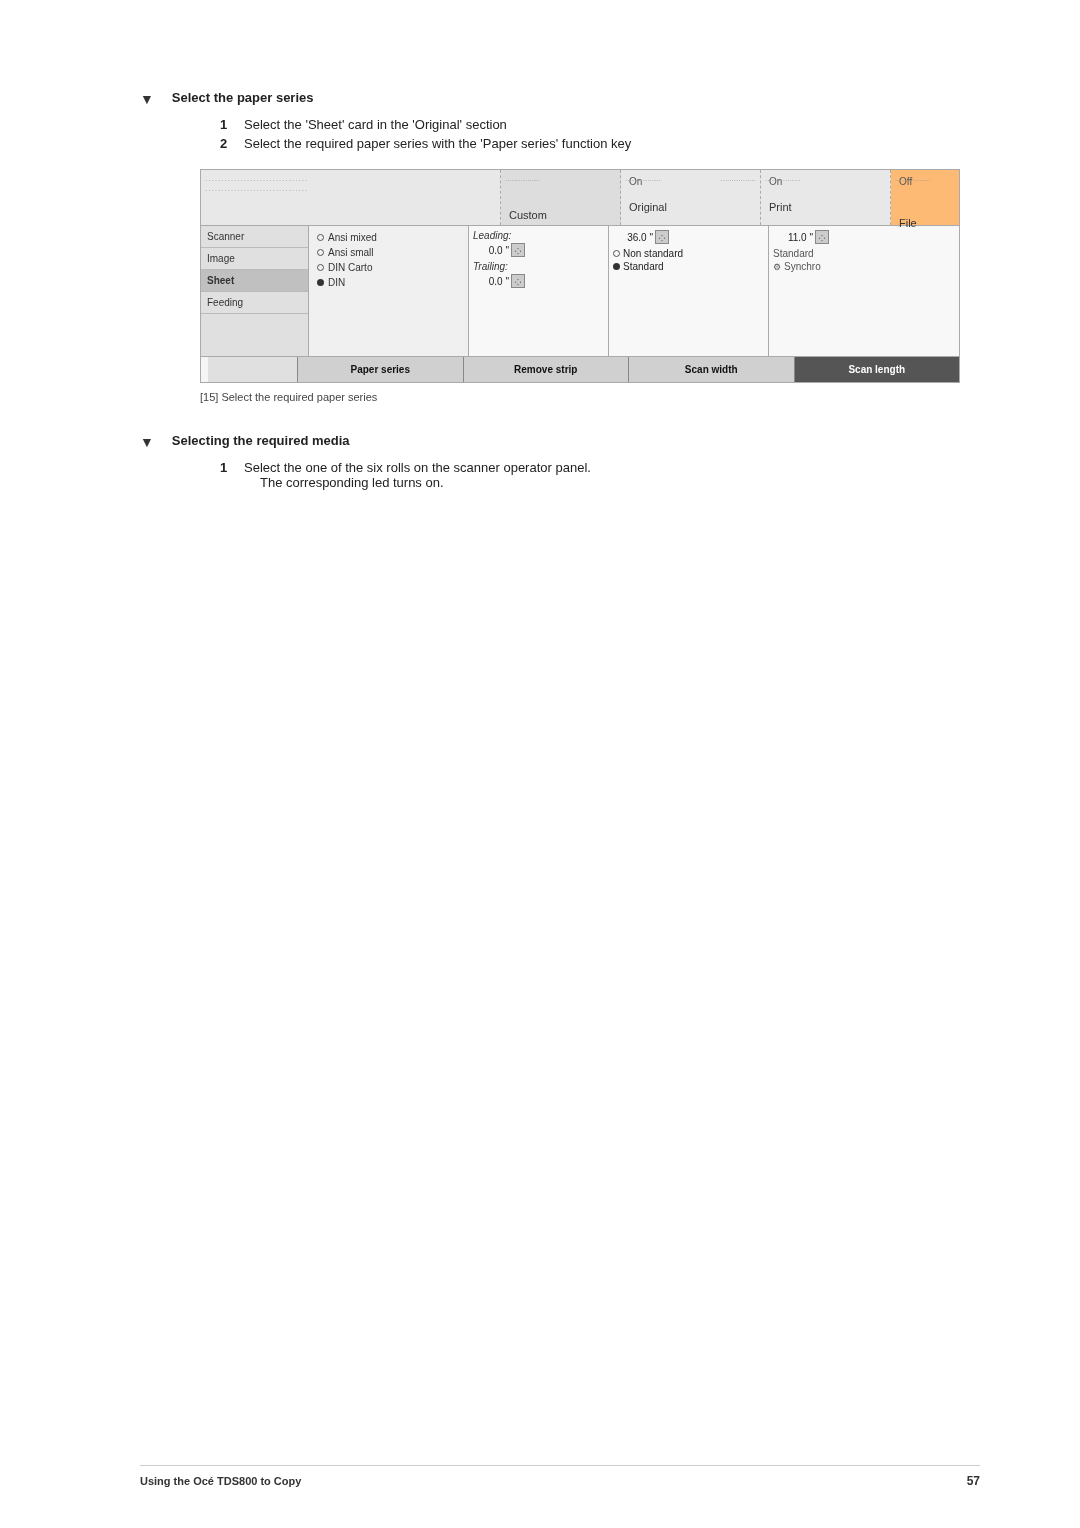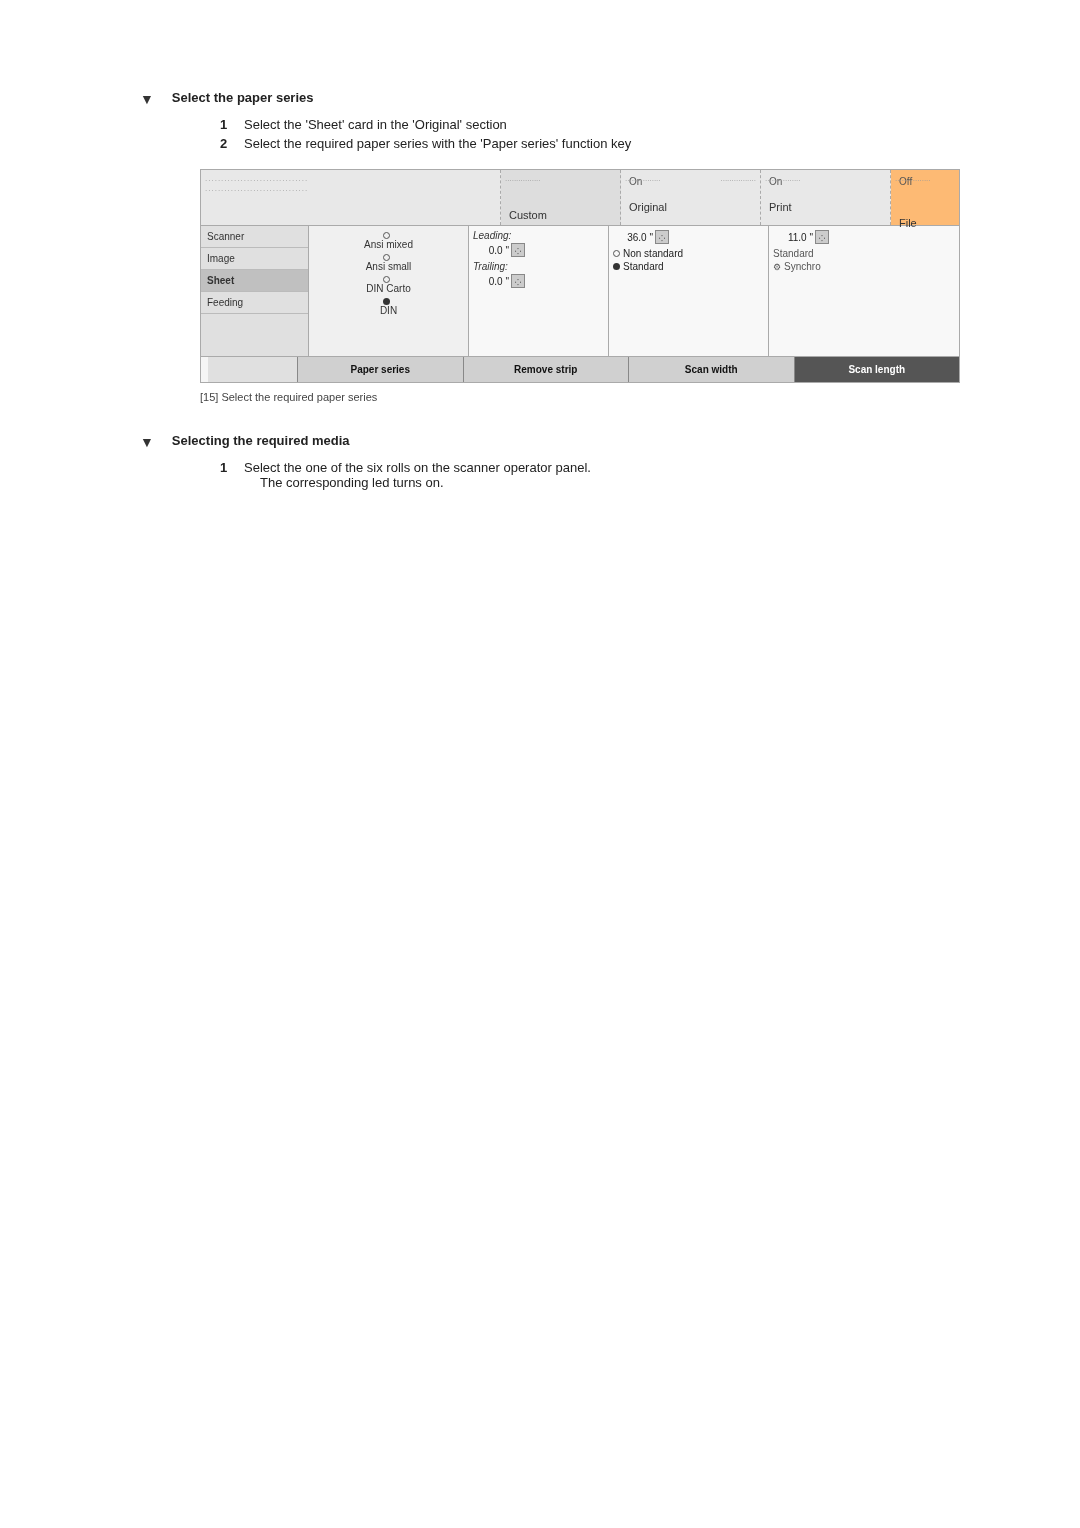--- a/index.html
+++ b/index.html
@@ -253,21 +253,20 @@
       border-right: 1px solid #aaa;
       padding: 4px;
       background: #f0f0f0;
     }
     .paper-item {
       font-size: 10px;
       padding: 2px 4px;
       color: #333;
       display: flex;
       align-items: center;
-      flex-direction: column;
     }
     .paper-item .radio-dot {
       width: 7px;
       height: 7px;
       border-radius: 50%;
       background: #333;
       margin-right: 4px;
       flex-shrink: 0;
     }
     .paper-item .radio-empty {
@@ -576,14 +575,18 @@
     <li>
       <span class="step-num">1</span>
       <span>
         <span>Select the one of the six rolls on the scanner operator panel.</span>
         <br>
         <span style="margin-left:16px; display:inline-block;">The corresponding led turns on.</span>
       </span>
     </li>
   </ol>
 
+  <div class="page-footer">
+    <span class="footer-title">Using the Océ TDS800 to Copy</span>
+    <span class="footer-page">57</span>
+  </div>
 
 </div>
 
 </body></html>

